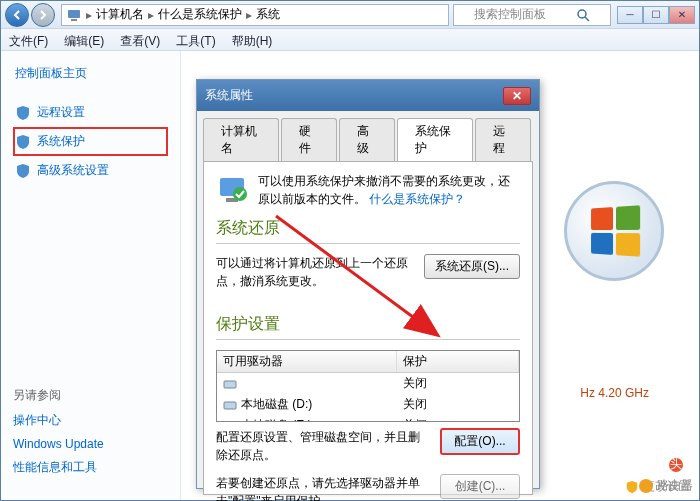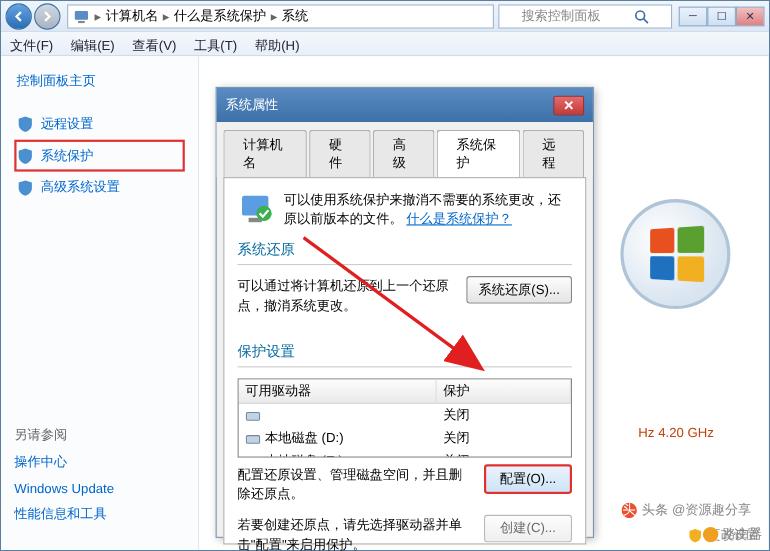--- a/index.html
+++ b/index.html
@@ -34,22 +34,22 @@
 .dialog{position:absolute;left:195px;top:78px;width:344px;height:410px;background:#f0f0f0;border:1px solid #7a95b0;box-shadow:2px 2px 8px rgba(0,0,0,.3);z-index:10}
 .dlg-title{height:31px;background:linear-gradient(#5b8dc4,#3d6fa8);color:#fff;display:flex;align-items:center;padding:0 8px;font-size:12px}
 .dlg-close{margin-left:auto;width:28px;height:18px;background:linear-gradient(#e56a6a,#c23a3a);border:1px solid #a03030;display:flex;align-items:center;justify-content:center;color:#fff;font-weight:bold;border-radius:2px}
 .tabs{display:flex;padding:6px 6px 0;background:#f0f0f0}
 .tab{padding:4px 17px;border:1px solid #b0b0b0;border-bottom:none;background:#e8e8e8;margin-right:2px;border-radius:3px 3px 0 0;position:relative;top:1px}
 .tab.active{background:#fff;border-bottom:1px solid #fff}
 .tab-body{background:#fff;margin:0 6px 6px;border:1px solid #b0b0b0;padding:10px 12px;height:334px;position:relative}
 .desc-row{display:flex;gap:10px;margin-bottom:10px}
 .shield-icon{width:32px;height:36px;flex-shrink:0}
 .desc-text{line-height:1.5}
-.link-text{color:#06c;text-decoration:underline;cursor:pointer}
-.section-title{font-size:13px;color:#0369a1;margin-bottom:4px}
+.link-text{color:#06c;cursor:pointer}
+.section-title{font-size:16px;color:#4d7c0f;margin-bottom:4px}
 .section-line{border-top:1px solid #ccc;margin-bottom:10px}
 .restore-row{display:flex;align-items:flex-start;gap:10px;margin-bottom:10px}
 .restore-text{flex:1;line-height:1.5}
 .dlg-btn{padding:3px 10px;border:1px solid #8a8a8a;background:linear-gradient(#fdfdfd,#e4e4e4);border-radius:3px;min-width:80px;text-align:center;cursor:pointer}
 .dlg-btn.highlight{border:2px solid #e03030;background:linear-gradient(#eaf3fc,#cde4f8)}
 .drive-table{border:1px solid #888;height:72px;overflow:hidden;margin-bottom:6px}
 .dt-head{display:flex;background:linear-gradient(#fdfdfd,#eaeaea);border-bottom:1px solid #ccc}
 .dt-col{padding:2px 6px;border-right:1px solid #ddd}
 .dt-col.c1{width:180px}
 .dt-col.c2{flex:1}
@@ -272,21 +272,20 @@
         </marker>
       </defs>
     <line x1="10" y1="10" x2="170" y2="128" stroke="#e02020" stroke-width="3" marker-end="url(#ah)"></line>
   </svg>
 
   <div class="watermark">
     <svg width="14" height="14" viewBox="0 0 14 14">
         <circle cx="7" cy="7" r="7" fill="#e85030"></circle>
         <text x="7" y="10" text-anchor="middle" fill="#fff" font-size="9">头</text>
       </svg>
-    <span>头条 @资源趣分享</span>
   </div>
   <div style="position:absolute;right:6px;bottom:6px;display:flex;align-items:center;gap:3px;color:#888;font-size:11px">
     <svg width="16" height="16" viewBox="0 0 16 16">
         <circle cx="8" cy="8" r="7" fill="#f0a020"></circle>
       </svg>
     <span>路由器</span>
   </div>
 </div>
 
 </body></html>

